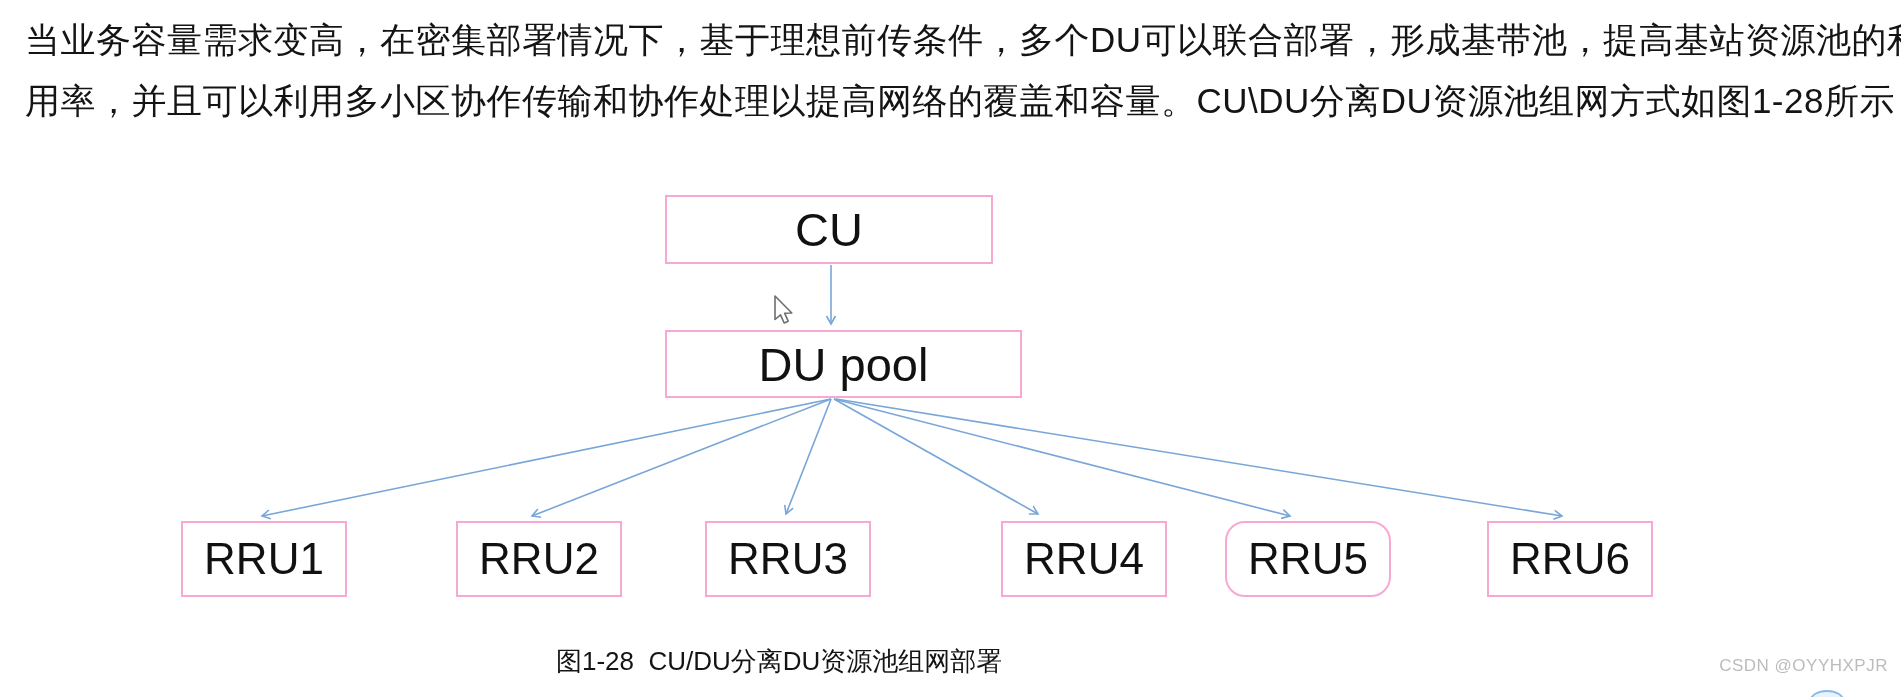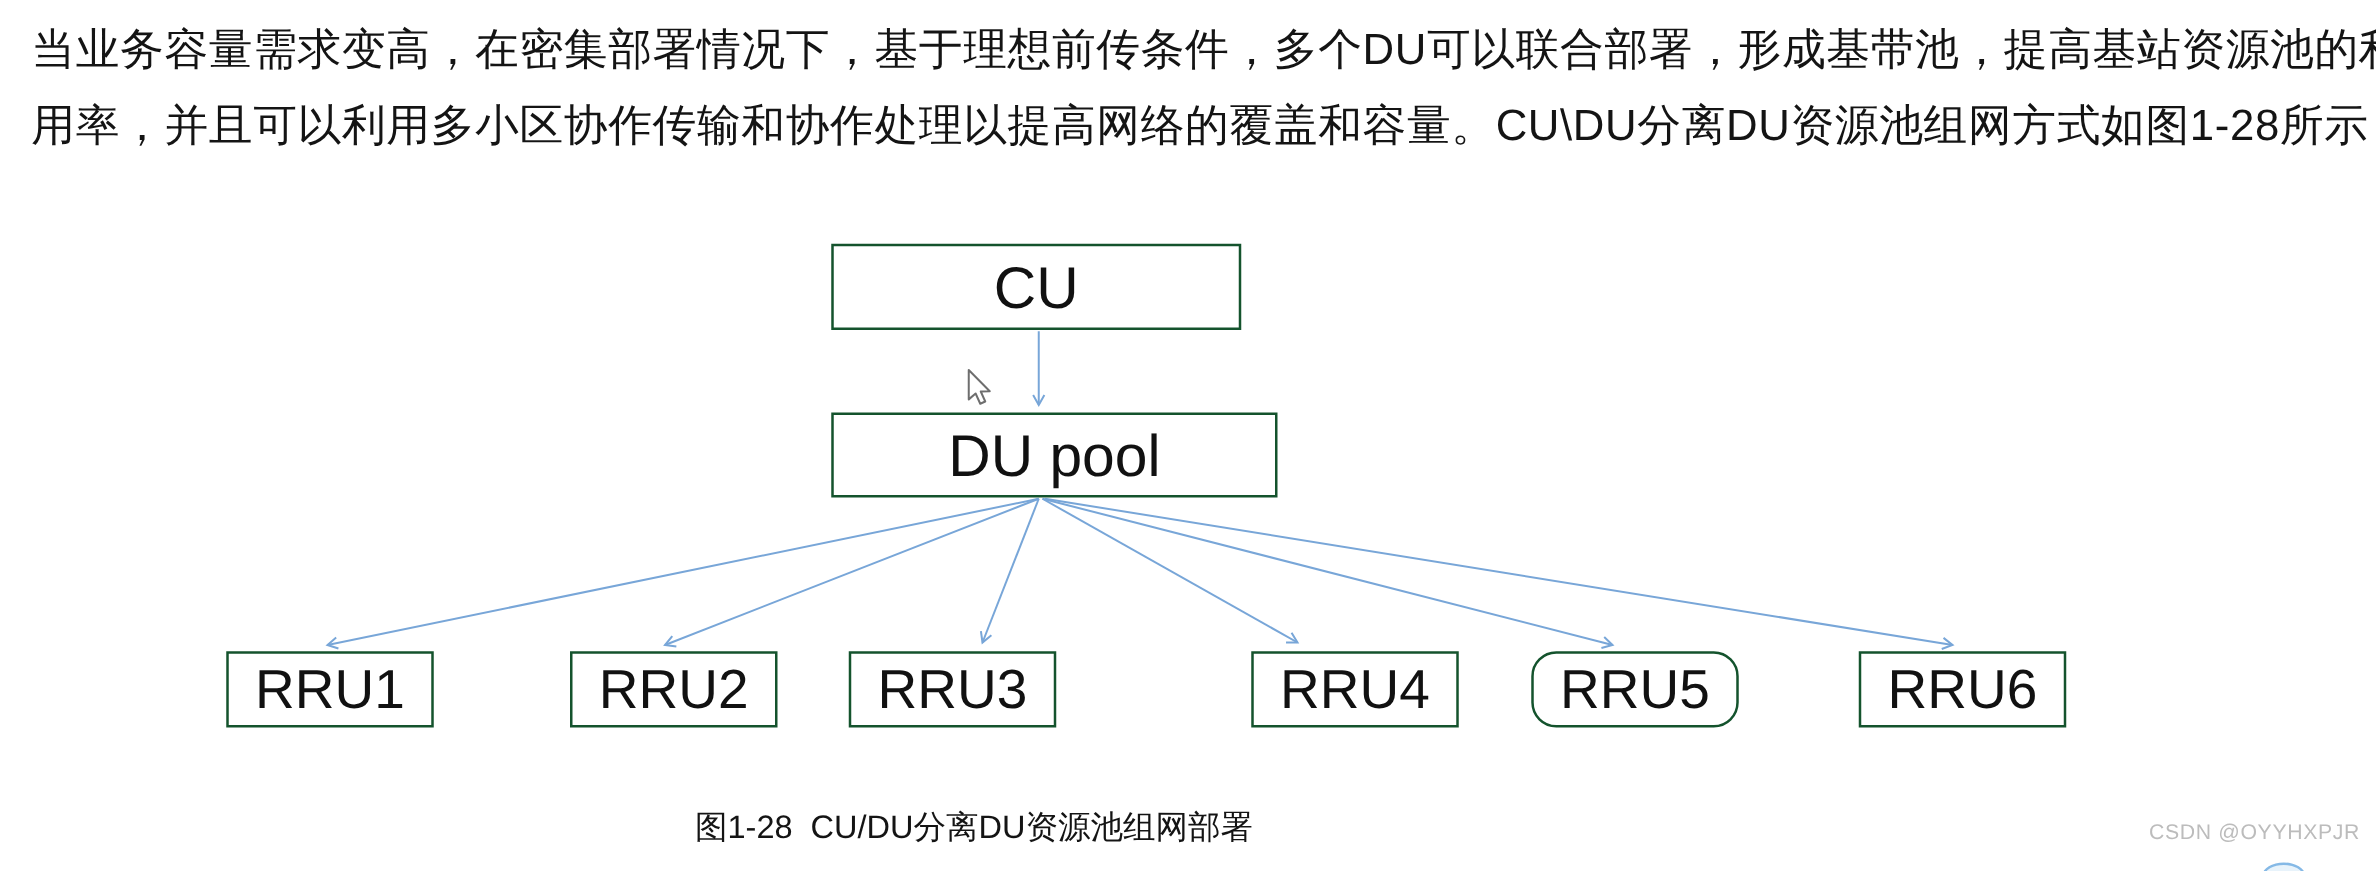--- a/index.html
+++ b/index.html
@@ -18,33 +18,33 @@
     top: 9px;
     font-size: 35px;
     line-height: 61px;
     letter-spacing: 0.5px;
     white-space: nowrap;
     color: #141414;
   }
   .node {
     position: absolute;
     box-sizing: border-box;
-    border: 2px solid #14532d;
+    border: 2px solid #f9a8d4;
     background: #ffffff;
     display: flex;
     align-items: center;
     justify-content: center;
     color: #111111;
   }
   .node-cu      { left: 665px; top: 195px; width: 328px; height: 69px; font-size: 47px; }
   .node-du-pool { left: 665px; top: 330px; width: 357px; height: 68px; font-size: 47px; }
-  .node-rru     { top: 521px; width: 166px; height: 61px; font-size: 44px; }
+  .node-rru     { top: 521px; width: 166px; height: 76px; font-size: 44px; }
   .rru-0 { left: 181px; }
   .rru-1 { left: 456px; }
-  .rru-2 { left: 679px; }
+  .rru-2 { left: 705px; }
   .rru-3 { left: 965px; margin-left: 36px; }
   .rru-4 { left: 1225px; border-radius: 20px; }
   .rru-5 { left: 1487px; }
   .arrow-layer {
     position: absolute;
     left: 0; top: 0;
     width: 1901px; height: 697px;
   }
   .caption {
     position: absolute;

